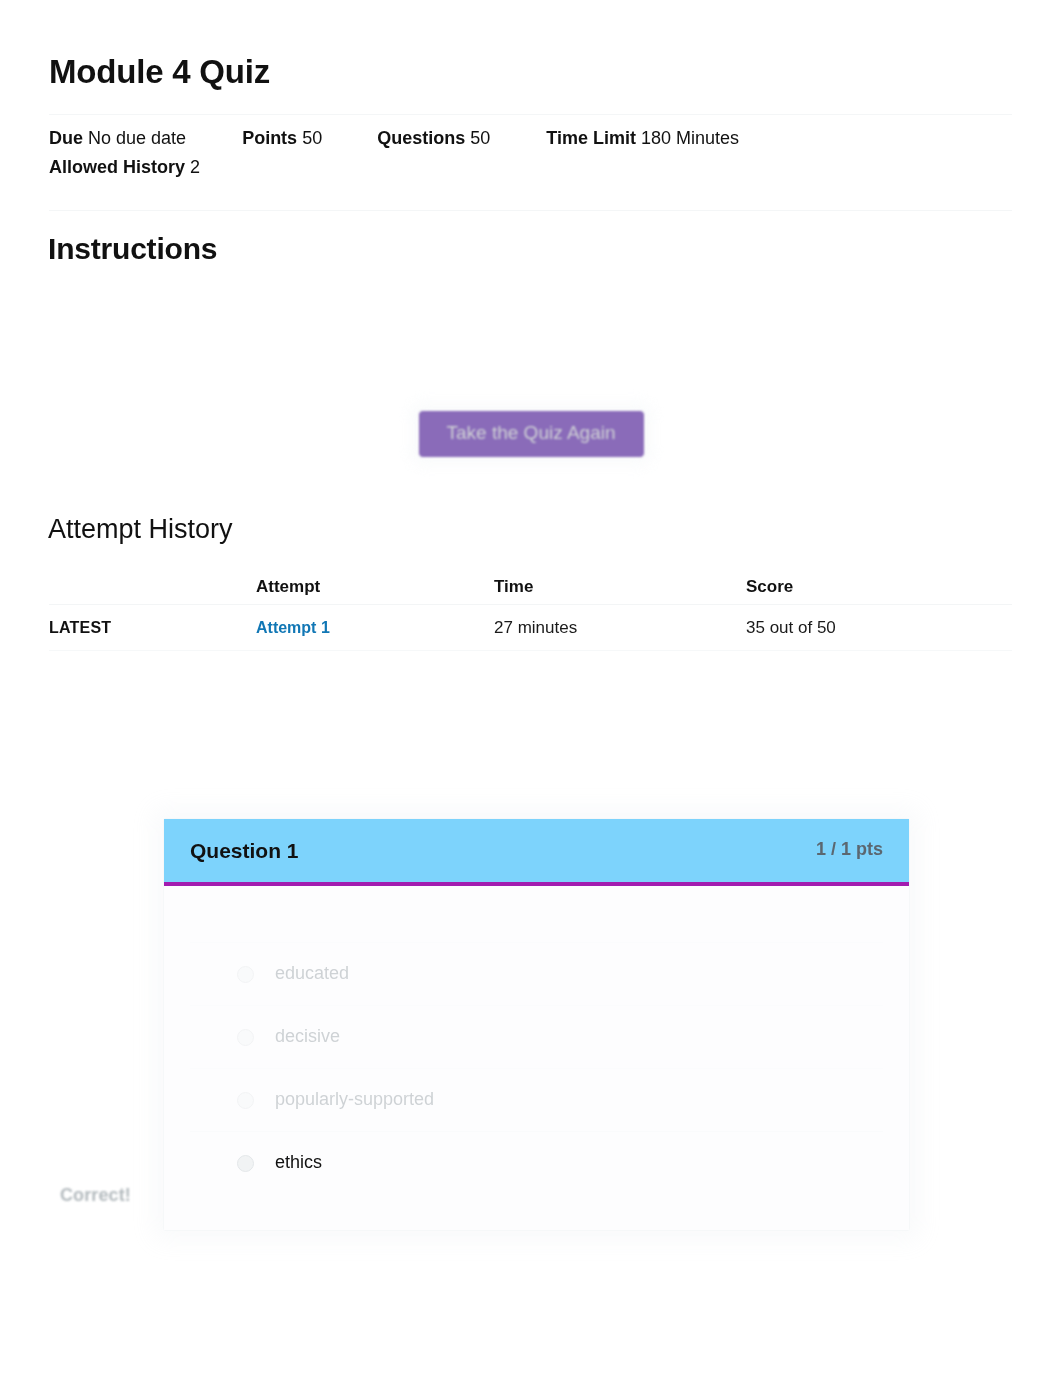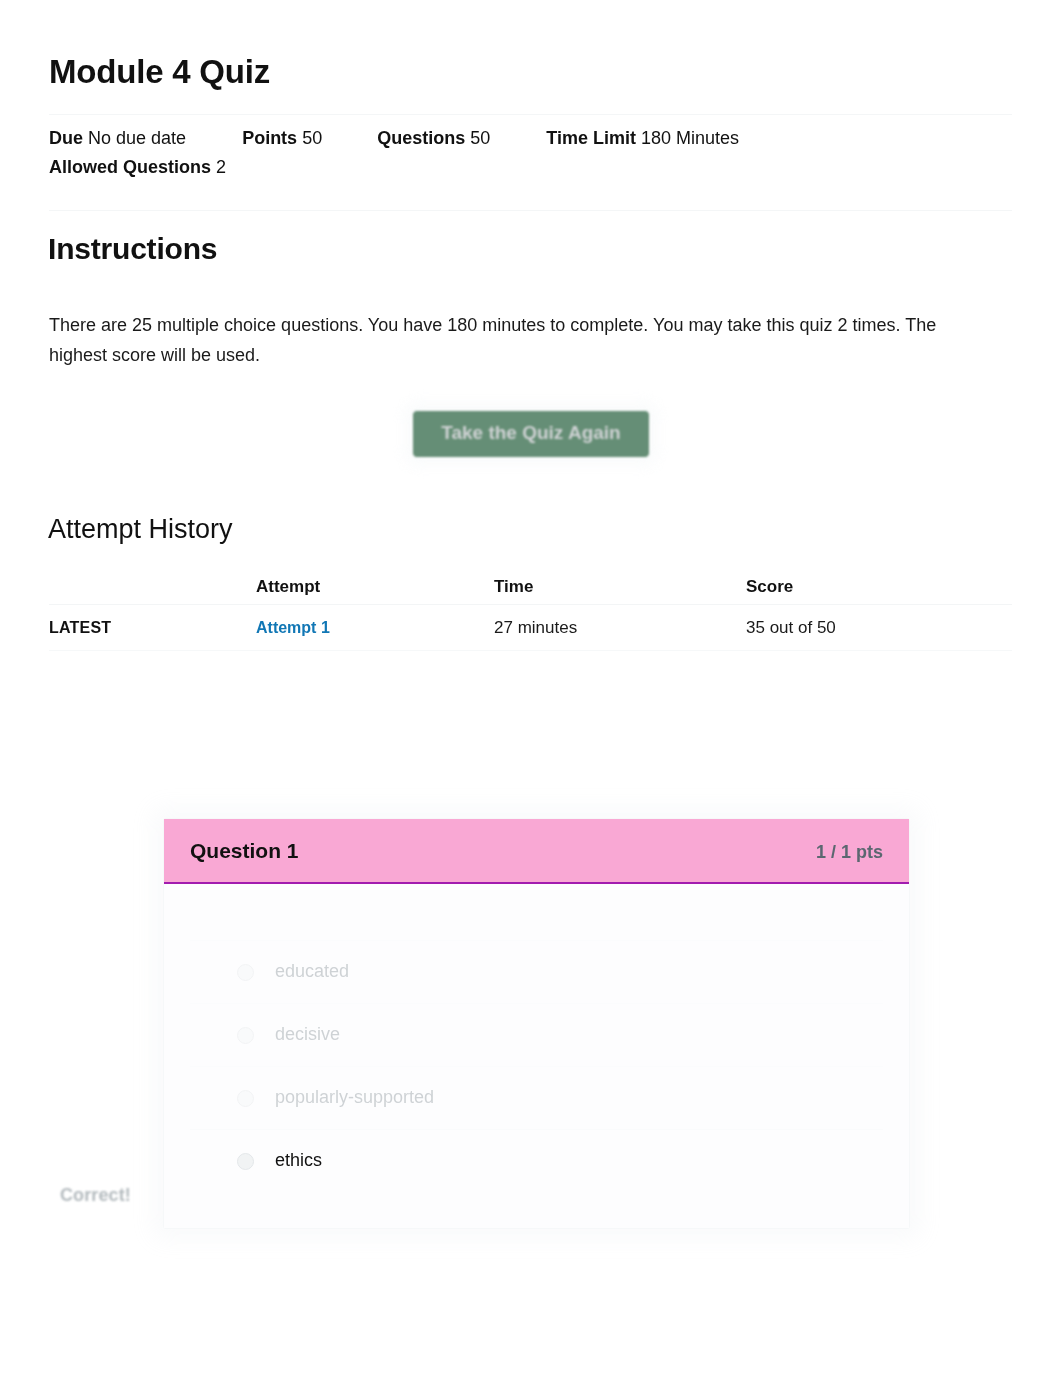--- a/index.html
+++ b/index.html
@@ -111,23 +111,23 @@
     position: absolute;
     left: 0px;
     top: 410px;
     width: 1062px;
     text-align: center;
   }
   .retake-btn {
     display: inline-block;
     padding: 11px 28px 12px 28px;
     font-size: 19px;
-    font-weight: bold;
+    font-weight: normal;
     color: #b9bdc0;
-    background: #14532d;
+    background: #4c1d95;
     border: 1px solid #f2f4f5;
     border-radius: 5px;
     opacity: 0.65;
     filter: blur(0.9px);
     box-shadow: 0 0 14px 8px rgba(247,249,250,0.95);
     cursor: pointer;
     line-height: 1.2;
   }
 
   
@@ -207,25 +207,25 @@
     left: 163px;
     top: 818px;
     width: 745px;
     background: #ffffff;
     border: 1px solid #f6f8f9;
     border-radius: 3px;
     box-shadow: 0 0 22px 10px rgba(248,250,251,0.9);
   }
   .question-header {
     display: flex;
-    align-items: flex-end;
+    align-items: flex-start;
     justify-content: space-between;
     padding: 20px 26px 19px 26px;
-    background: #f9a8d4;
-    border-bottom: 2px solid #a21caf;
+    background: #7dd3fc;
+    border-bottom: 4px solid #a21caf;
   }
   .question-name {
     font-size: 21px;
     font-weight: bold;
     color: #111111;
   }
   .question-pts {
     font-size: 18px;
     font-weight: bold;
     color: #5b6770;
@@ -327,30 +327,29 @@
         <span class="detail-value">50</span>
       </span>
       <span class="detail-item">
         <span class="detail-label">Time Limit</span>
         <span class="detail-value">180 Minutes</span>
       </span>
     </div>
 
     <div class="detail-row detail-line2">
       <span class="detail-item">
-        <span class="detail-label">Allowed Questions</span>
+        <span class="detail-label">Allowed History</span>
         <span class="detail-value">2</span>
       </span>
     </div>
 
     <div class="detail-bottom-rule"></div>
   </div>
 
   <div class="instructions-heading">Instructions</div>
-  <div class="instructions-body">There are 25 multiple choice questions. You have 180 minutes to complete. You may take this quiz 2 times. The highest score will be used.</div>
 
   <div class="retake-wrap">
     <span class="retake-btn">Take the Quiz Again</span>
   </div>
 
   <div class="attempt-heading">Attempt History</div>
 
   <table class="attempt-table">
     <thead>
       <tr>

